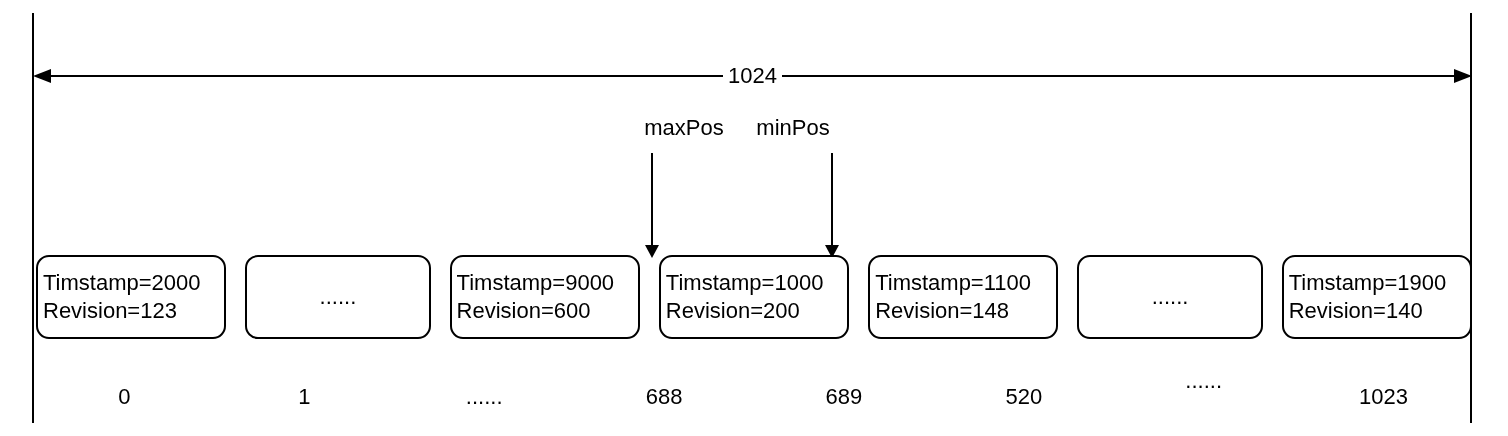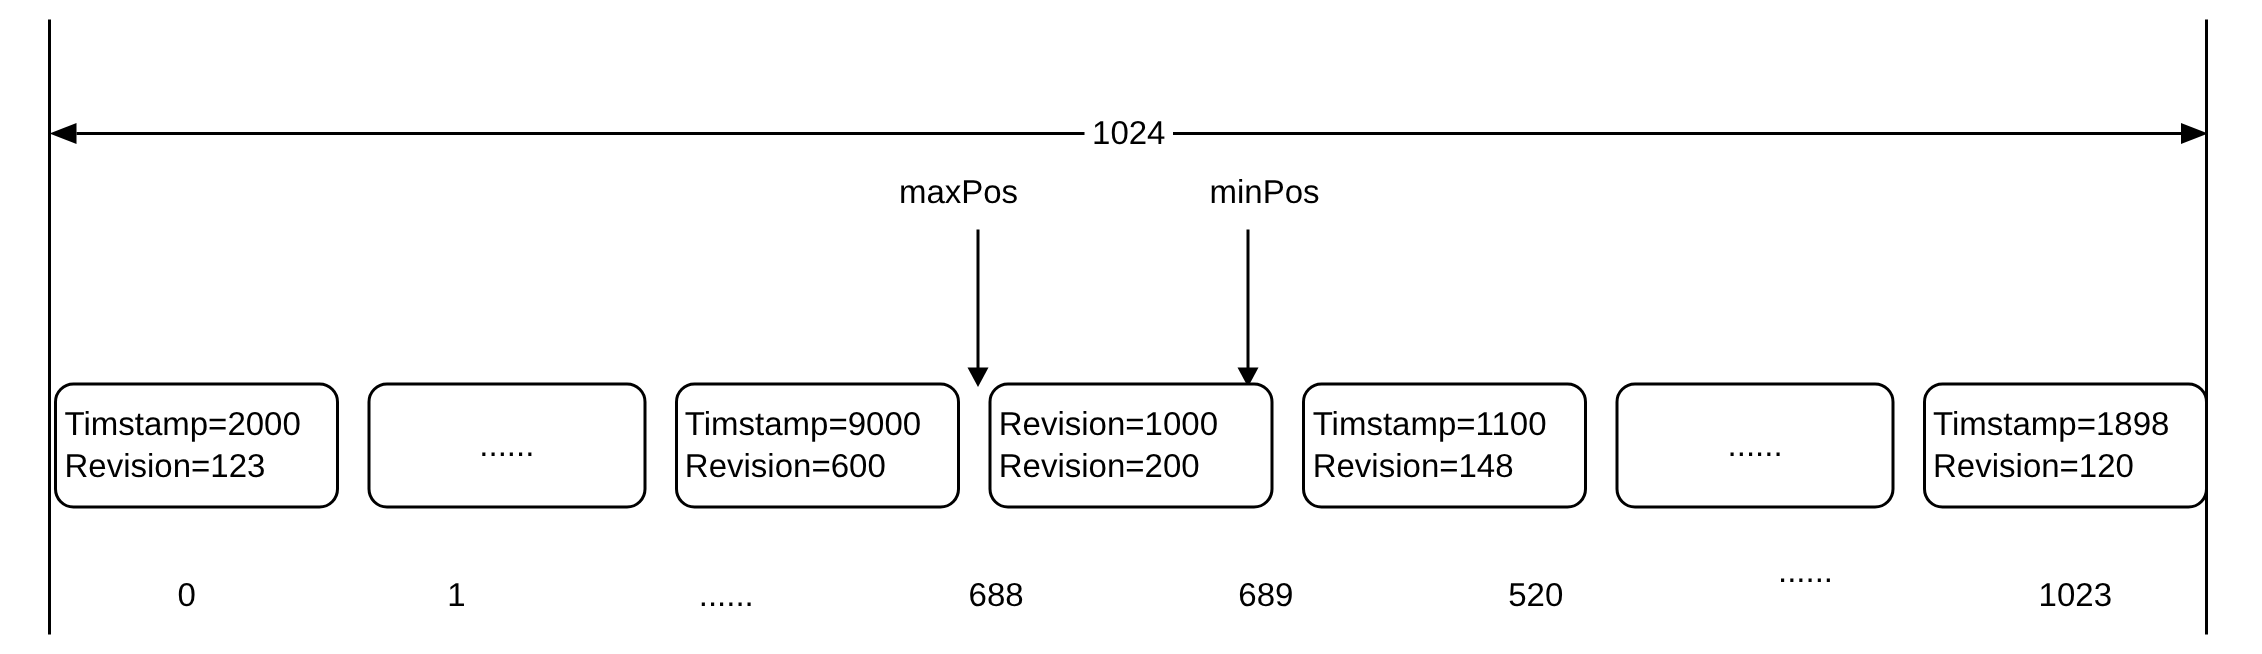--- a/index.html
+++ b/index.html
@@ -21,21 +21,21 @@
     width: 2px;
     background: #000;
   }
   .vline.left  { left: 32px; }
   .vline.right { left: 1470px; }
 
   
   .span-arrow {
     position: absolute;
     left: 33px;
-    top: 78px;
+    top: 65px;
     width: 1439px;
     height: 22px;
     display: flex;
     align-items: center;
   }
   .ah {
     width: 0; height: 0;
     border-top: 7px solid transparent;
     border-bottom: 7px solid transparent;
   }
@@ -50,22 +50,22 @@
   }
 
   
   .pointer-label {
     position: absolute;
     top: 115px;
     transform: translateX(-50%);
     font-size: 22px;
     white-space: nowrap;
   }
-  .pointer-label.max { left: 639px; }
-  .pointer-label.min { left: 843px; }
+  .pointer-label.max { left: 684px; }
+  .pointer-label.min { left: 793px; }
   .pointer-line {
     position: absolute;
     top: 153px;
     height: 93px;
     width: 2px;
     background: #000;
   }
   .pointer-line.max { left: 651px; }
   .pointer-line.min { left: 831px; }
   .pointer-head {
@@ -156,33 +156,33 @@
       <div>Revision=123</div>
     </div>
     <div class="cell ellipsis">
       <div>......</div>
     </div>
     <div class="cell">
       <div>Timstamp=9000</div>
       <div>Revision=600</div>
     </div>
     <div class="cell">
-      <div>Revision=1000</div>
+      <div>Timstamp=1000</div>
       <div>Revision=200</div>
     </div>
     <div class="cell">
       <div>Timstamp=1100</div>
       <div>Revision=148</div>
     </div>
     <div class="cell ellipsis">
       <div>......</div>
     </div>
     <div class="cell">
-      <div>Timstamp=1898</div>
-      <div>Revision=120</div>
+      <div>Timstamp=1900</div>
+      <div>Revision=140</div>
     </div>
   </div>
 
   <div class="indices">
     <div class="index">0</div>
     <div class="index">1</div>
     <div class="index">......</div>
     <div class="index">688</div>
     <div class="index">689</div>
     <div class="index">520</div>

